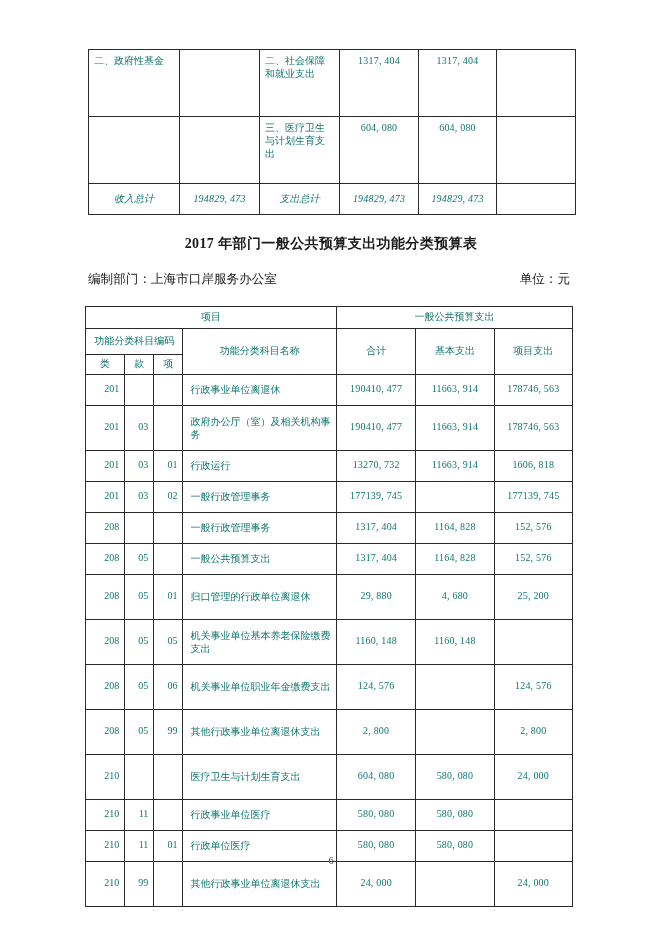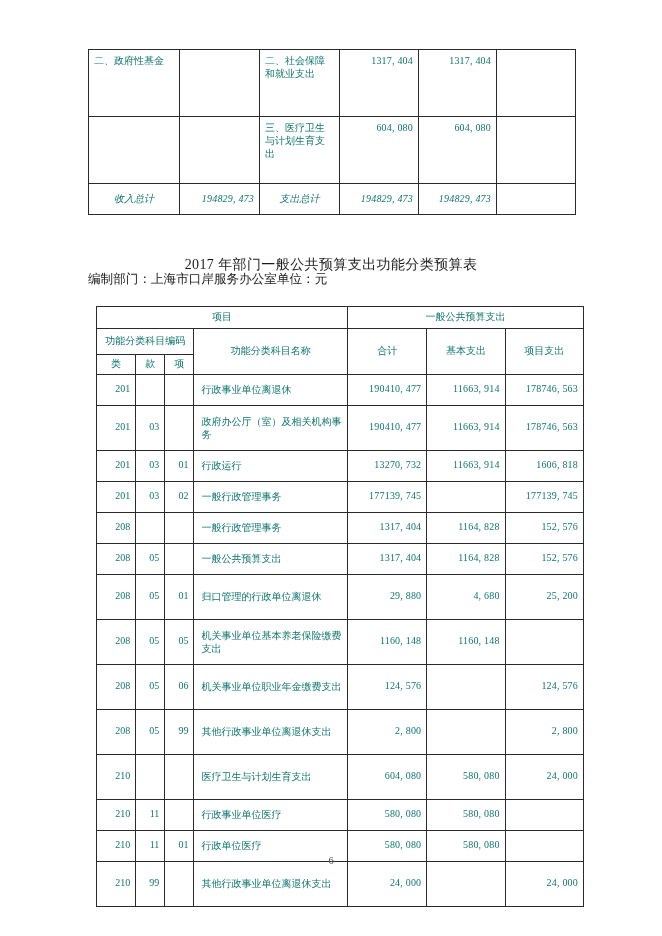--- a/index.html
+++ b/index.html
@@ -37,21 +37,21 @@
     border: 1px solid #2a2a2a;
     padding: 3px 5px;
     vertical-align: middle;
     font-weight: normal;
     word-break: break-all;
     overflow: hidden;
   }
   .c  { text-align: center; }
   .l  { text-align: left; }
   .num {
-    text-align: right;
+    text-align: center;
     font-family: "Liberation Serif", "DejaVu Serif", serif;
     letter-spacing: 0.2px;
     white-space: nowrap;
     padding-right: 6px;
   }
   .code {
     text-align: right;
     padding-left: 6px;
     font-family: "Liberation Serif", "DejaVu Serif", serif;
   }
@@ -64,42 +64,42 @@
   }
   #table-top td { height: 18px; }
   #table-top .tall3 { height: 58px; vertical-align: top; padding-top: 5px; }
   #table-top .tall2 { height: 40px; vertical-align: top; padding-top: 5px; }
   #table-top .totalrow td { height: 24px; font-style: italic; }
 
   
   #doc-title {
     position: absolute;
     left: 0;
-    top: 256px;
+    top: 235px;
     width: 662px;
     text-align: center;
     font-size: 14px;
-    font-weight: normal;
+    font-weight: bold;
     letter-spacing: 0.4px;
   }
   #meta-line {
     position: absolute;
     left: 88px;
     top: 271px;
     width: 488px;
     font-size: 12.6px;
     display: flex;
-    justify-content: flex-start;
+    justify-content: space-between;
     align-items: baseline;
   }
   #meta-line .unit { padding-right: 6px; }
 
   
   #table-main {
-    left: 96px;
+    left: 85px;
     top: 306px;
     width: 488px;
   }
   #table-main td { height: 16px; }
   #table-main .hdr { text-align: center; }
   #table-main .hdr-group { height: 22px; }
   #table-main .hdr-code { height: 26px; }
   #table-main .hdr-sub { height: 19px; }
   #table-main tbody td { height: 24px; }
   #table-main tbody tr.two td { height: 38px; }

